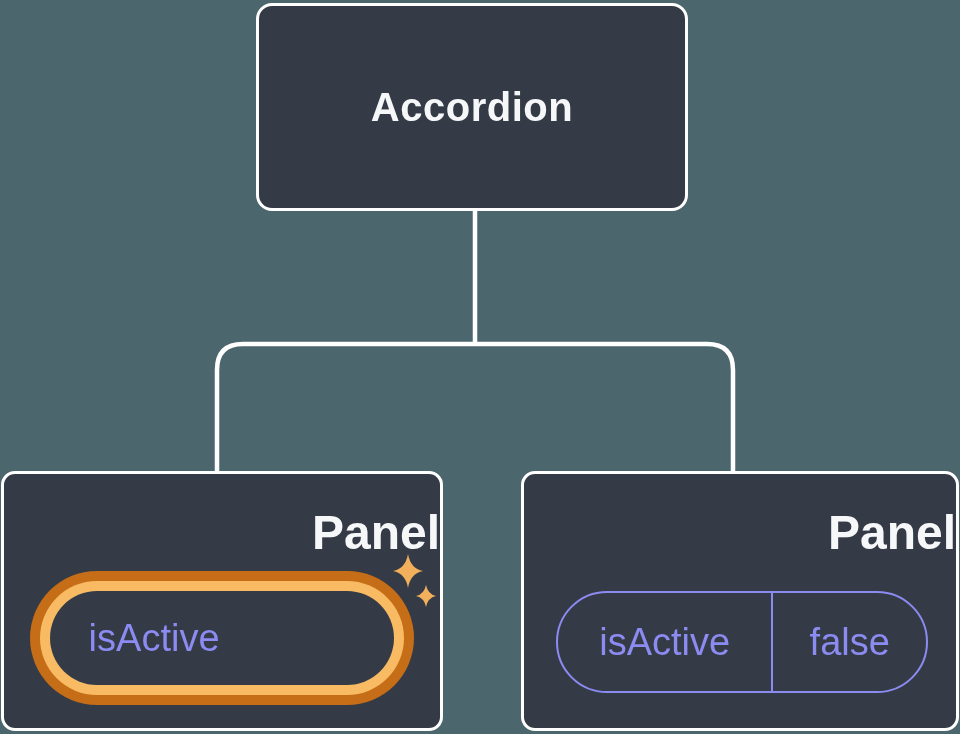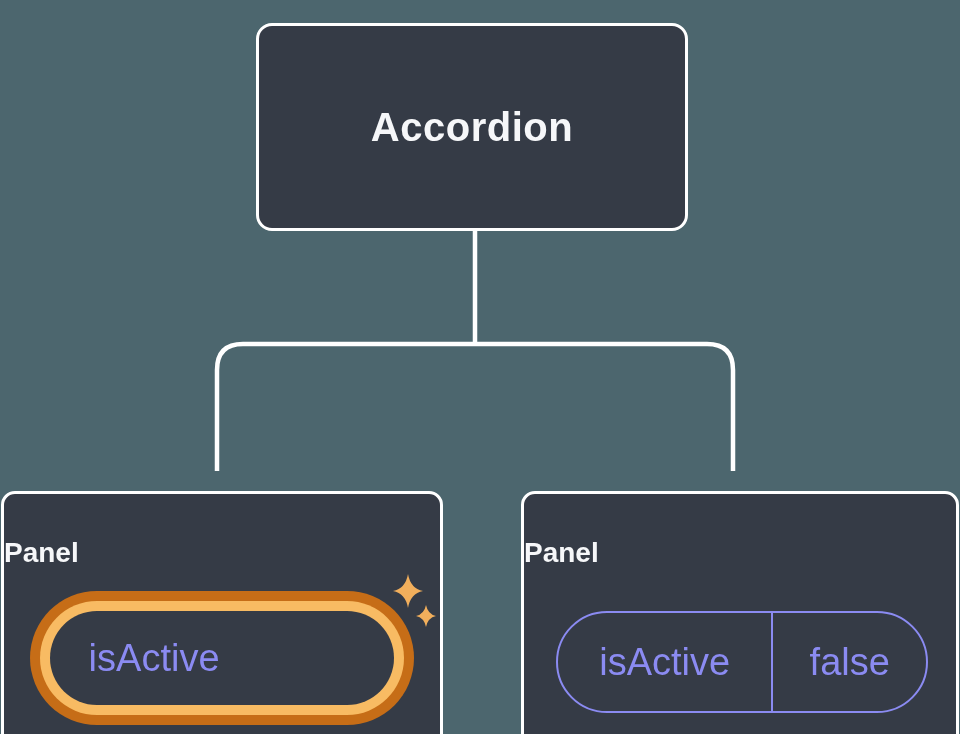--- a/index.html
+++ b/index.html
@@ -25,21 +25,20 @@
     stroke: var(--node-border, #FFFFFF);
     stroke-width: 4.5;
     fill: none;
     stroke-linecap: butt;
   }
   .node {
     position: absolute;
     background: var(--node-fill, #353B46);
     border: 3.5px solid var(--node-border, #FFFFFF);
     box-sizing: border-box;
-    margin-top: 20px;
   }
   .node-root {
     left: 256px; top: 3px;
     width: 432px; height: 208px;
     border-radius: 16px;
     display: flex;
     align-items: center;
     justify-content: center;
   }
   .node-root .node-label {
@@ -52,23 +51,23 @@
     top: 471px;
     width: 442px; height: 260px;
     border-radius: 14px;
   }
   .node-panel.left  { left: 1px; }
   .node-panel.right { left: 521px; width: 438px; }
   .panel-title {
     position: absolute;
     left: 0; top: 36px;
     width: 100%;
-    text-align: left;
+    text-align: right;
     color: var(--title-text, #F6F7F9);
-    font-size: 28px;
+    font-size: 48px;
     font-weight: 600;
     line-height: 46px;
   }
   
   .pill-ring-outer {
     position: absolute;
     left: 26px; top: 97px;
     width: 384px; height: 134px;
     background: var(--highlight-outer, #C66D17);
     border-radius: 999px;

